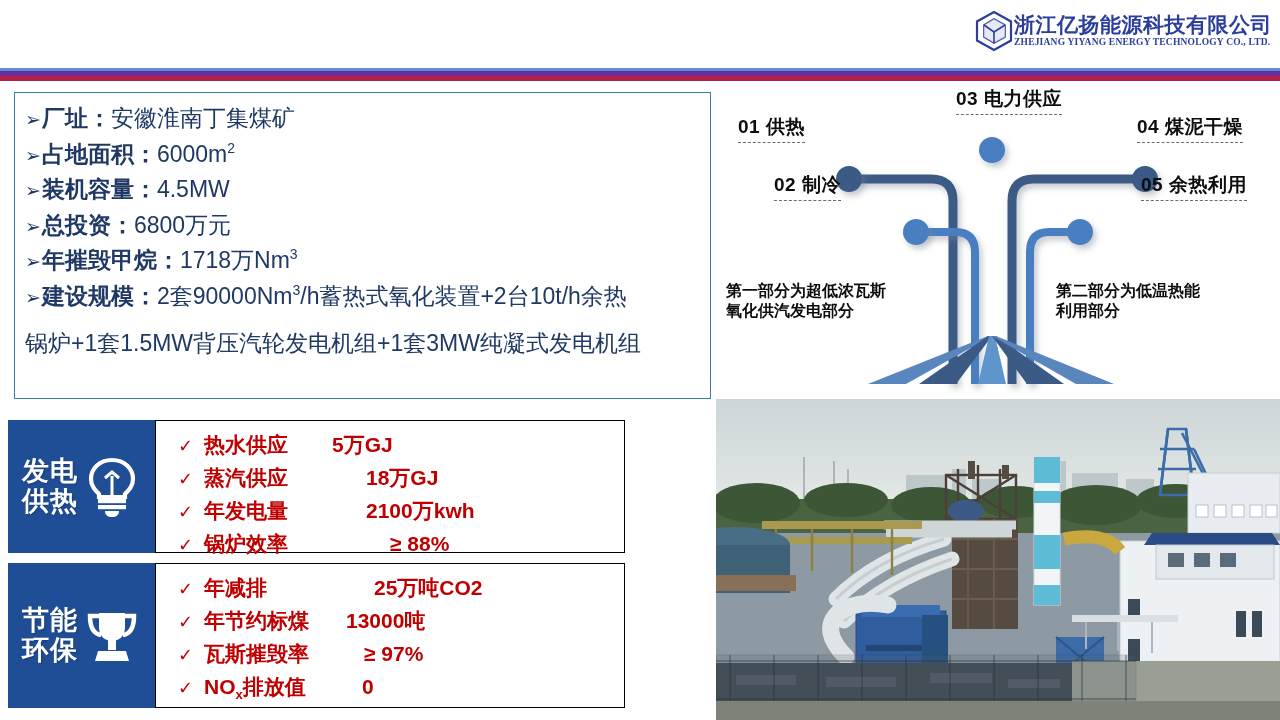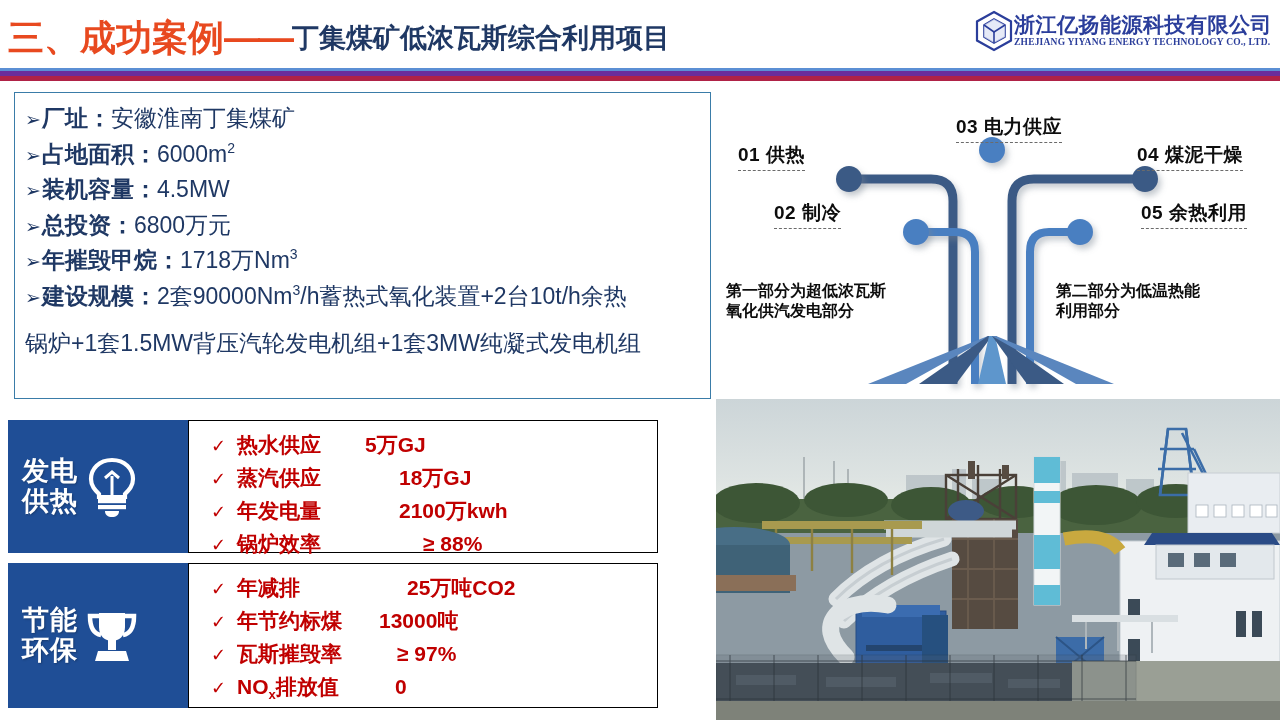--- a/index.html
+++ b/index.html
@@ -47,21 +47,21 @@
   .b-value { color: #1F3864; font-size: 23px; font-weight: normal; }
   .b-value sup { font-size: 14px; }
   .wrap-line { color: #1F3864; font-size: 23px; font-weight: normal; white-space: nowrap; margin-top: 16px; }
 
   
   .metric-group { position: absolute; display: flex; align-items: stretch; }
   #metric-power { left: 8px; top: 420px; }
   #metric-eco   { left: 8px; top: 563px; }
 
   .badge {
-    width: 180px; height: 133px; background: #1F4E96;
+    width: 147px; height: 133px; background: #1F4E96;
     display: flex; align-items: center; justify-content: flex-start;
     padding-left: 14px; gap: 6px; text-align: right;
   }
   #metric-eco .badge { height: 145px; }
   .badge-label {
     color: #ffffff; font-size: 27px; font-weight: bold; line-height: 1.08;
     letter-spacing: 1px; text-shadow: 1px 1px 2px rgba(0,0,0,.25);
   }
   .badge-icon { width: 56px; height: 62px; flex: none; }
 
@@ -74,36 +74,33 @@
   .m-check { color: #C00000; font-size: 18px; width: 26px; flex: none; font-weight: normal; }
   .m-name  { color: #C00000; font-size: 21px; font-weight: bold; width: 128px; flex: none; }
   .m-val   { color: #C00000; font-size: 21px; font-weight: bold; }
   .m-name sub { font-size: 13px; }
 
   
   #diagram { position: absolute; left: 716px; top: 84px; width: 564px; height: 313px; background: #fff; overflow: hidden; }
   .dg-label {
     position: absolute; white-space: nowrap; color: #0D0D0D;
     font-size: 19px; font-weight: bold; letter-spacing: 0.5px;
-    border-bottom: 1.6px dashed #6b6b6b; padding-bottom: 2px; margin-top: 28px;
+    border-bottom: 1.6px dashed #6b6b6b; padding-bottom: 2px;
   }
   .dg-note { position: absolute; color: #0D0D0D; font-size: 16px; font-weight: bold; line-height: 1.22; white-space: pre-line; }
 
   
   #photo { position: absolute; left: 716px; top: 399px; width: 564px; height: 321px; overflow: hidden; background: #8d9aa3; }
 </style>
 </head>
 <body>
 
 <div id="slide">
 
   <div id="header">
-    <div id="title-block">
-      <span id="title-main">三、成功案例</span><span id="title-dash">——</span><span id="title-sub">丁集煤矿低浓瓦斯综合利用项目</span>
-    </div>
 
     <div id="logo-block">
       <span id="logo-mark">
         <svg viewBox="0 0 40 42" width="40" height="42">
           <polygon points="20,2 37,11.5 37,30.5 20,40 3,30.5 3,11.5" fill="none" stroke="#2B3E9B" stroke-width="2.2"></polygon>
           <polygon points="20,9 31,15 31,27 20,33 10,27 10,15" fill="none" stroke="#2B3E9B" stroke-width="1.6"></polygon>
           <polygon points="10,15 20,9 31,15 31,27 20,33 10,27" fill="#DDE3F4" opacity="0.75"></polygon>
           <polyline points="10,15 20,22 31,15" fill="none" stroke="#2B3E9B" stroke-width="1.6"></polyline>
           <line x1="20" y1="22" x2="20" y2="33" stroke="#2B3E9B" stroke-width="1.6"></line>
         </svg>

